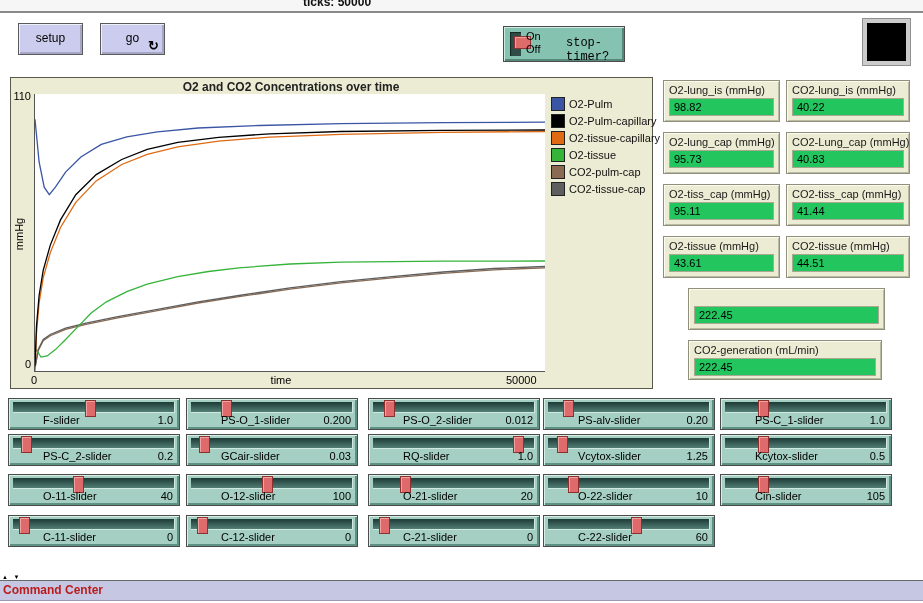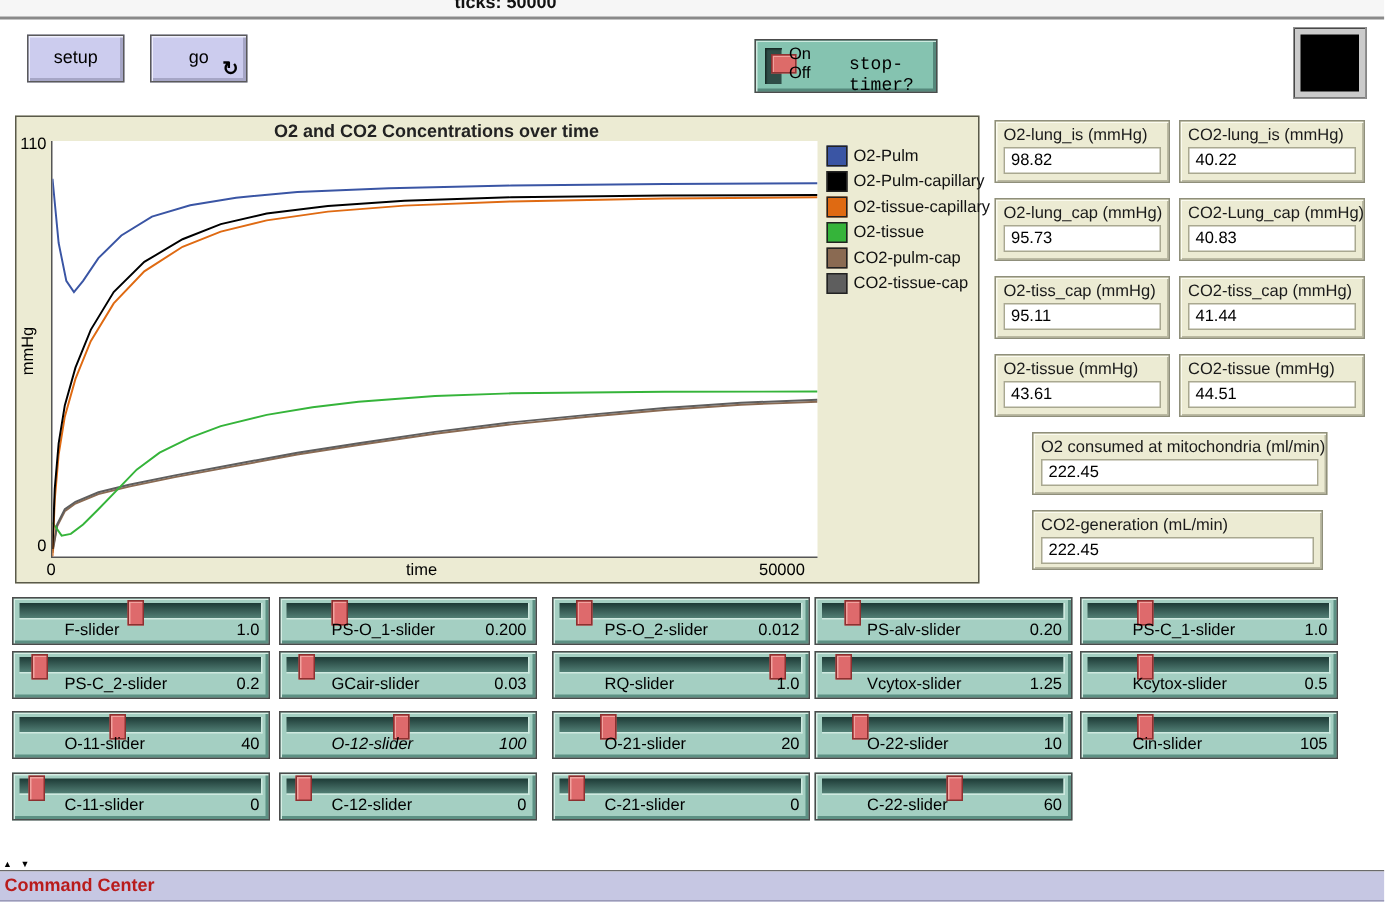--- a/index.html
+++ b/index.html
@@ -51,21 +51,21 @@
   .xlab{position:absolute;left:0;top:296px;width:540px;text-align:center;font-size:11px;}
   .xtick-right{position:absolute;left:495px;top:296px;font-size:11px;}
   .legend{position:absolute;left:540px;top:17px;}
   .leg-item{display:flex;align-items:center;height:17px;}
   .leg-swatch{width:12px;height:12px;border:1px solid #222;margin-right:4px;flex:0 0 auto;}
   .leg-label{font-size:11px;color:#111;white-space:nowrap;}
 
   .monitor{position:absolute;background:#ECEBD3;border:1px solid #8f8f7b;
         box-shadow:inset 1px 1px 0 #fbfbf0,inset -1px -1px 0 #bbbaa2;}
   .m-label{position:absolute;left:5px;top:3px;font-size:11px;color:#1a1a1a;white-space:nowrap;}
-  .m-value{position:absolute;left:5px;right:5px;top:17px;height:16px;background:#ffffff;
+  .m-value{position:absolute;left:5px;right:5px;top:17px;height:16px;background:#22c55e;
         border:1px solid #a9a890;font-size:11px;line-height:16px;padding-left:4px;color:#000;}
 
   .slider{position:absolute;height:30px;background:#a4cfc2;border:1px solid #4c4c4c;
         box-shadow:inset 1px 1px 0 #d8efe6,inset -2px -2px 0 #5d9184;cursor:pointer;}
   .s-track{position:absolute;left:4px;right:4px;top:3px;height:10px;
         background:linear-gradient(#1d3a36,#527f75);
         border-bottom:1px solid #cfe9e0;border-right:1px solid #cfe9e0;}
   .s-knob{position:absolute;top:1px;width:9px;height:15px;background:#de6a6c;
         border:1px solid #8c3030;box-shadow:inset 1px 1px 0 #f0a39f;}
   .s-row{position:absolute;left:6px;right:6px;bottom:1px;height:14px;font-size:11px;color:#000;}
@@ -182,21 +182,20 @@
       </div>
       <div class="monitor" style="left: 663px; top: 236px; width: 115px; height: 40px;">
         <div class="m-label">O2-tissue (mmHg)</div>
         <div class="m-value">43.61</div>
       </div>
       <div class="monitor" style="left: 786px; top: 236px; width: 122px; height: 40px;">
         <div class="m-label">CO2-tissue (mmHg)</div>
         <div class="m-value">44.51</div>
       </div>
       <div class="monitor" style="left: 688px; top: 288px; width: 195px; height: 40px;">
-        <div class="m-label">O2 consumed at mitochondria (ml/min)</div>
         <div class="m-value">222.45</div>
       </div>
       <div class="monitor" style="left: 688px; top: 340px; width: 192px; height: 38px;">
         <div class="m-label">CO2-generation (mL/min)</div>
         <div class="m-value">222.45</div>
       </div>
     </div>
   <div id="sliders">
       <div class="slider" style="left: 8px; top: 398px; width: 170px;">
         <div class="s-track"></div>
@@ -279,21 +278,21 @@
         </div>
       </div>
       <div class="slider" style="left: 8px; top: 474px; width: 170px;">
         <div class="s-track"></div>
         <div class="s-knob" style="left: 64px;"></div>
         <div class="s-row">
           <span class="s-label">O-11-slider</span>
           <span class="s-val">40</span>
         </div>
       </div>
-      <div class="slider" style="left: 186px; top: 474px; width: 170px; font-style: italic;">
+      <div class="slider" style="left: 186px; top: 474px; width: 170px;">
         <div class="s-track"></div>
         <div class="s-knob" style="left: 75px;"></div>
         <div class="s-row">
           <span class="s-label">O-12-slider</span>
           <span class="s-val">100</span>
         </div>
       </div>
       <div class="slider" style="left: 368px; top: 474px; width: 170px;">
         <div class="s-track"></div>
         <div class="s-knob" style="left: 31px;"></div>

